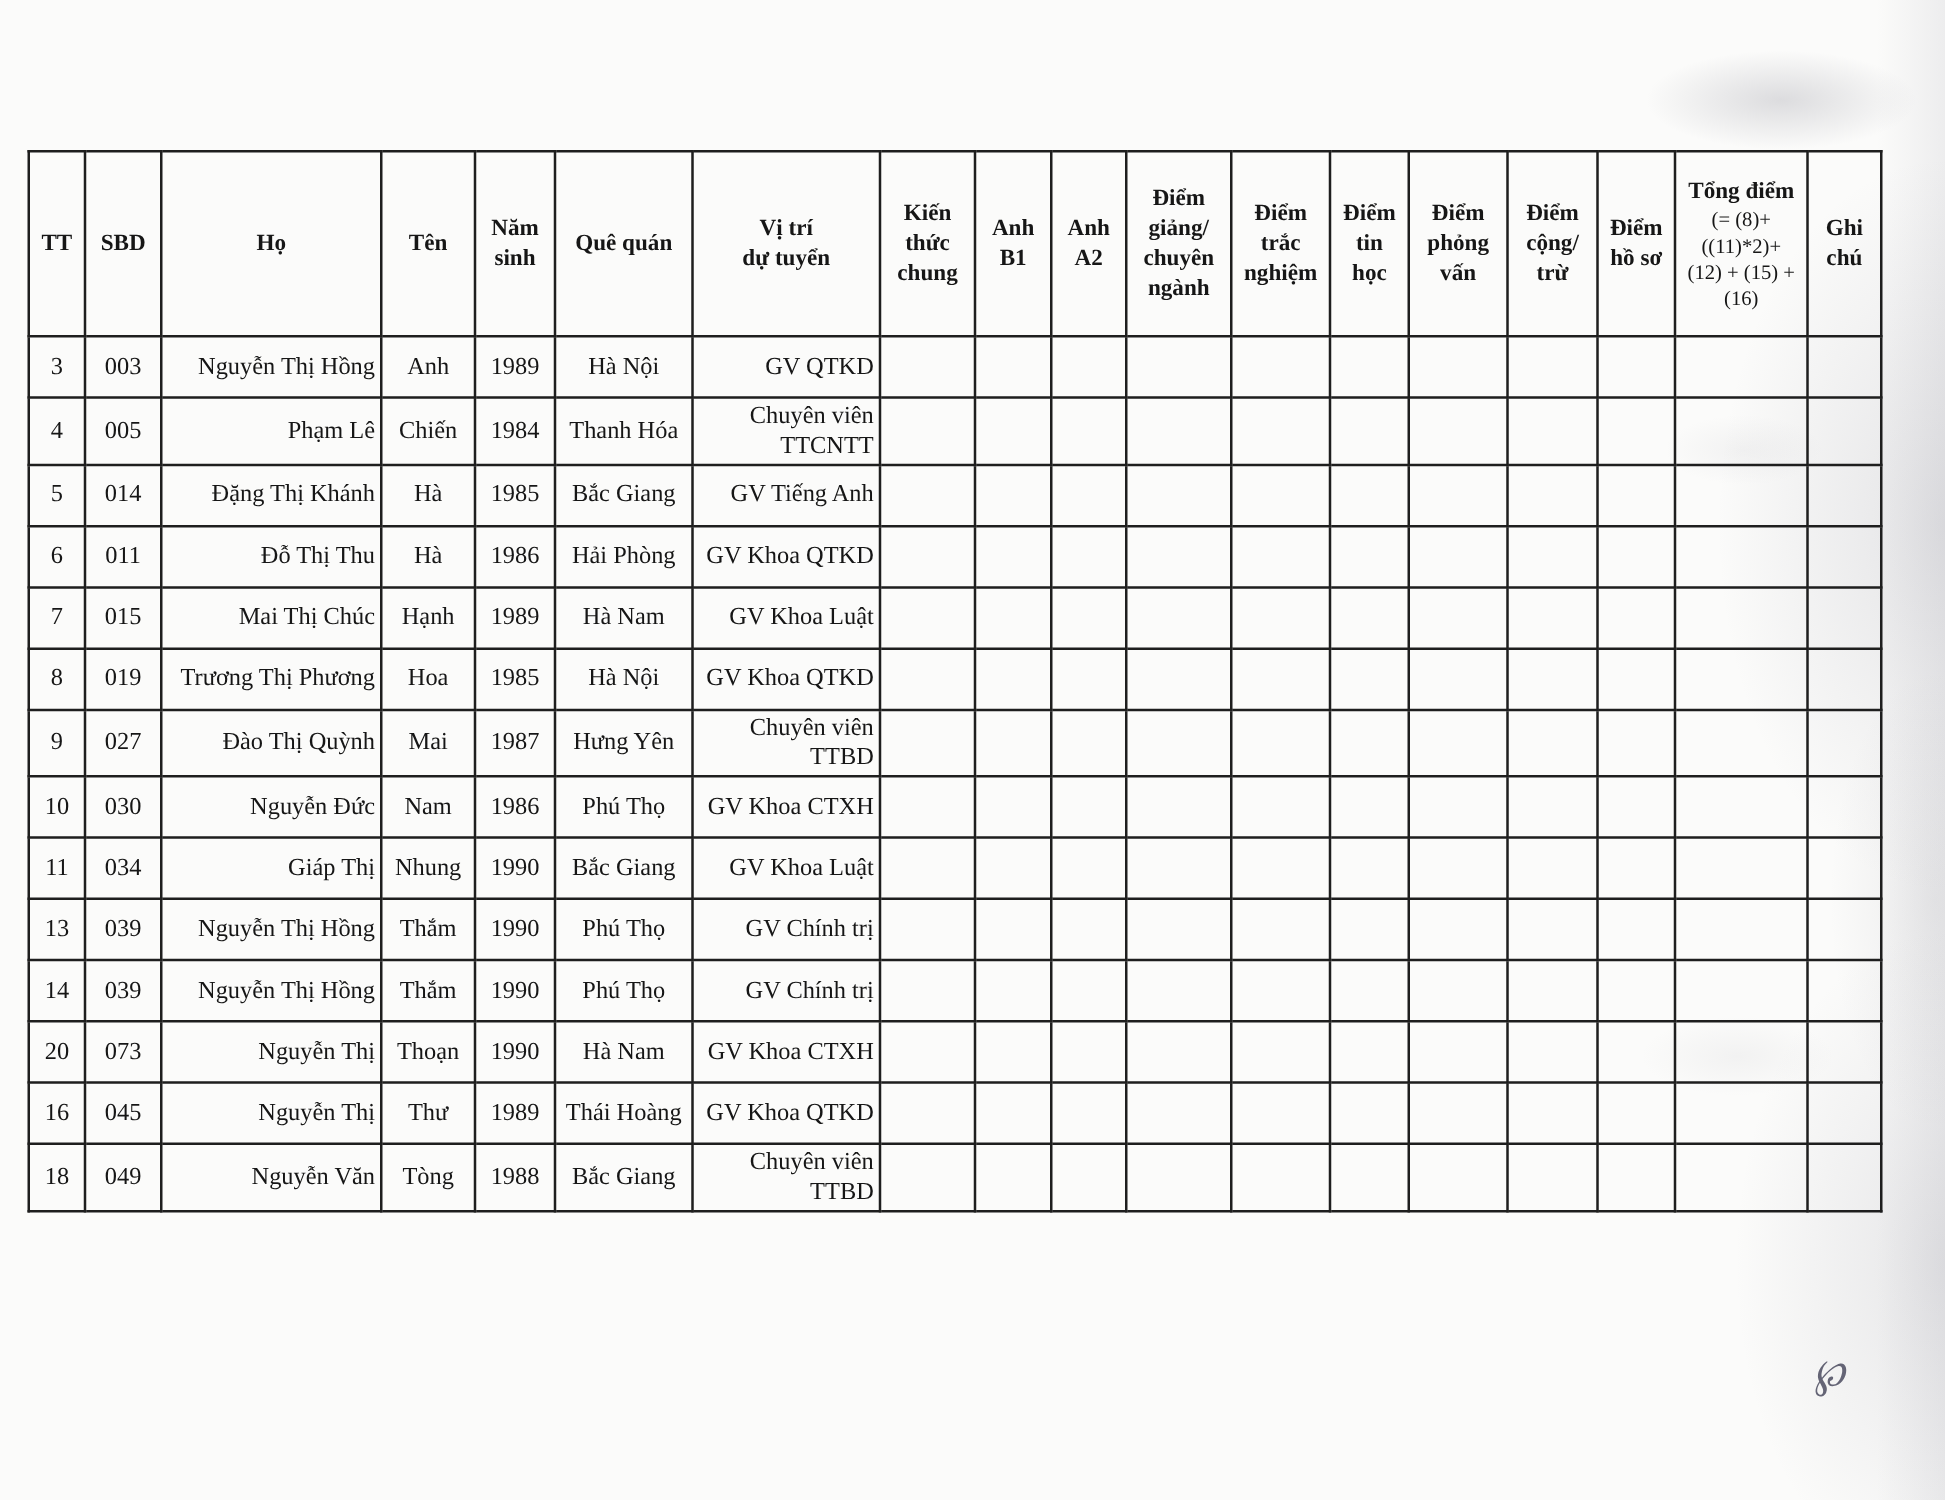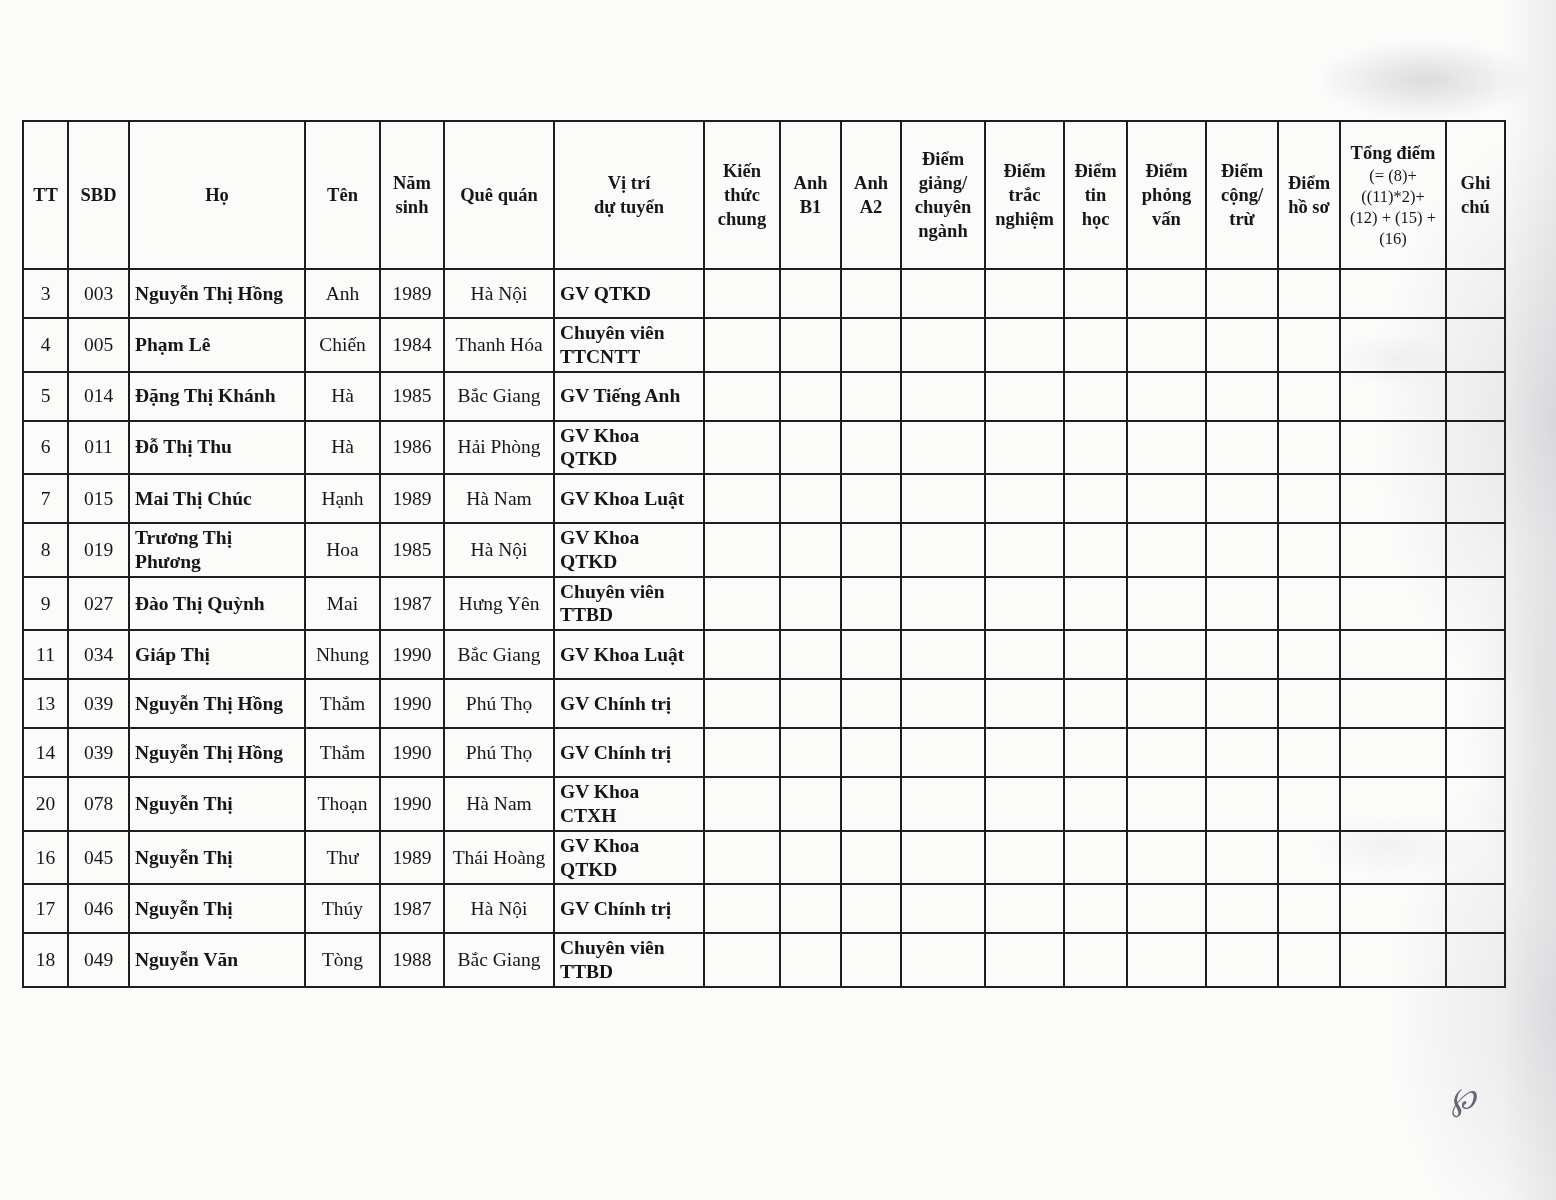--- a/index.html
+++ b/index.html
@@ -55,24 +55,23 @@
     white-space: pre-line;
   }
   .score-table td {
     height: 49px;
     font-size: 19.5px;
     line-height: 1.22;
     text-align: center;
     padding: 2px 3px;
   }
   .score-table td.col-ho, .score-table td.col-vi_tri {
-    text-align: left;
+    text-align: right;
     padding-left: 5px;
     padding-right: 4px;
-    font-weight: bold;
   }
   .handwriting {
     position: absolute;
     left: 1450px;
     top: 1076px;
     font-size: 31px;
     font-style: italic;
     color: #4c4c60;
     opacity: 0.85;
     transform: rotate(-6deg);
@@ -321,20 +320,40 @@
           <td class="col-diem_giang"></td>
           <td class="col-diem_trac"></td>
           <td class="col-diem_tin"></td>
           <td class="col-diem_phong"></td>
           <td class="col-diem_cong"></td>
           <td class="col-diem_ho_so"></td>
           <td class="col-tong_diem"></td>
           <td class="col-ghi_chu"></td>
         </tr>
         <tr>
+          <td class="col-tt">10</td>
+          <td class="col-sbd">030</td>
+          <td class="col-ho">Nguyễn Đức</td>
+          <td class="col-ten">Nam</td>
+          <td class="col-nam_sinh">1986</td>
+          <td class="col-que_quan">Phú Thọ</td>
+          <td class="col-vi_tri">GV Khoa CTXH</td>
+          <td class="col-kien_thuc"></td>
+          <td class="col-anh_b1"></td>
+          <td class="col-anh_a2"></td>
+          <td class="col-diem_giang"></td>
+          <td class="col-diem_trac"></td>
+          <td class="col-diem_tin"></td>
+          <td class="col-diem_phong"></td>
+          <td class="col-diem_cong"></td>
+          <td class="col-diem_ho_so"></td>
+          <td class="col-tong_diem"></td>
+          <td class="col-ghi_chu"></td>
+        </tr>
+        <tr>
           <td class="col-tt">11</td>
           <td class="col-sbd">034</td>
           <td class="col-ho">Giáp Thị</td>
           <td class="col-ten">Nhung</td>
           <td class="col-nam_sinh">1990</td>
           <td class="col-que_quan">Bắc Giang</td>
           <td class="col-vi_tri">GV Khoa Luật</td>
           <td class="col-kien_thuc"></td>
           <td class="col-anh_b1"></td>
           <td class="col-anh_a2"></td>
@@ -382,21 +401,21 @@
           <td class="col-diem_trac"></td>
           <td class="col-diem_tin"></td>
           <td class="col-diem_phong"></td>
           <td class="col-diem_cong"></td>
           <td class="col-diem_ho_so"></td>
           <td class="col-tong_diem"></td>
           <td class="col-ghi_chu"></td>
         </tr>
         <tr>
           <td class="col-tt">20</td>
-          <td class="col-sbd">078</td>
+          <td class="col-sbd">073</td>
           <td class="col-ho">Nguyễn Thị</td>
           <td class="col-ten">Thoạn</td>
           <td class="col-nam_sinh">1990</td>
           <td class="col-que_quan">Hà Nam</td>
           <td class="col-vi_tri">GV Khoa CTXH</td>
           <td class="col-kien_thuc"></td>
           <td class="col-anh_b1"></td>
           <td class="col-anh_a2"></td>
           <td class="col-diem_giang"></td>
           <td class="col-diem_trac"></td>
@@ -421,40 +440,20 @@
           <td class="col-diem_giang"></td>
           <td class="col-diem_trac"></td>
           <td class="col-diem_tin"></td>
           <td class="col-diem_phong"></td>
           <td class="col-diem_cong"></td>
           <td class="col-diem_ho_so"></td>
           <td class="col-tong_diem"></td>
           <td class="col-ghi_chu"></td>
         </tr>
         <tr>
-          <td class="col-tt">17</td>
-          <td class="col-sbd">046</td>
-          <td class="col-ho">Nguyễn Thị</td>
-          <td class="col-ten">Thúy</td>
-          <td class="col-nam_sinh">1987</td>
-          <td class="col-que_quan">Hà Nội</td>
-          <td class="col-vi_tri">GV Chính trị</td>
-          <td class="col-kien_thuc"></td>
-          <td class="col-anh_b1"></td>
-          <td class="col-anh_a2"></td>
-          <td class="col-diem_giang"></td>
-          <td class="col-diem_trac"></td>
-          <td class="col-diem_tin"></td>
-          <td class="col-diem_phong"></td>
-          <td class="col-diem_cong"></td>
-          <td class="col-diem_ho_so"></td>
-          <td class="col-tong_diem"></td>
-          <td class="col-ghi_chu"></td>
-        </tr>
-        <tr>
           <td class="col-tt">18</td>
           <td class="col-sbd">049</td>
           <td class="col-ho">Nguyễn Văn</td>
           <td class="col-ten">Tòng</td>
           <td class="col-nam_sinh">1988</td>
           <td class="col-que_quan">Bắc Giang</td>
           <td class="col-vi_tri">Chuyên viên TTBD</td>
           <td class="col-kien_thuc"></td>
           <td class="col-anh_b1"></td>
           <td class="col-anh_a2"></td>

